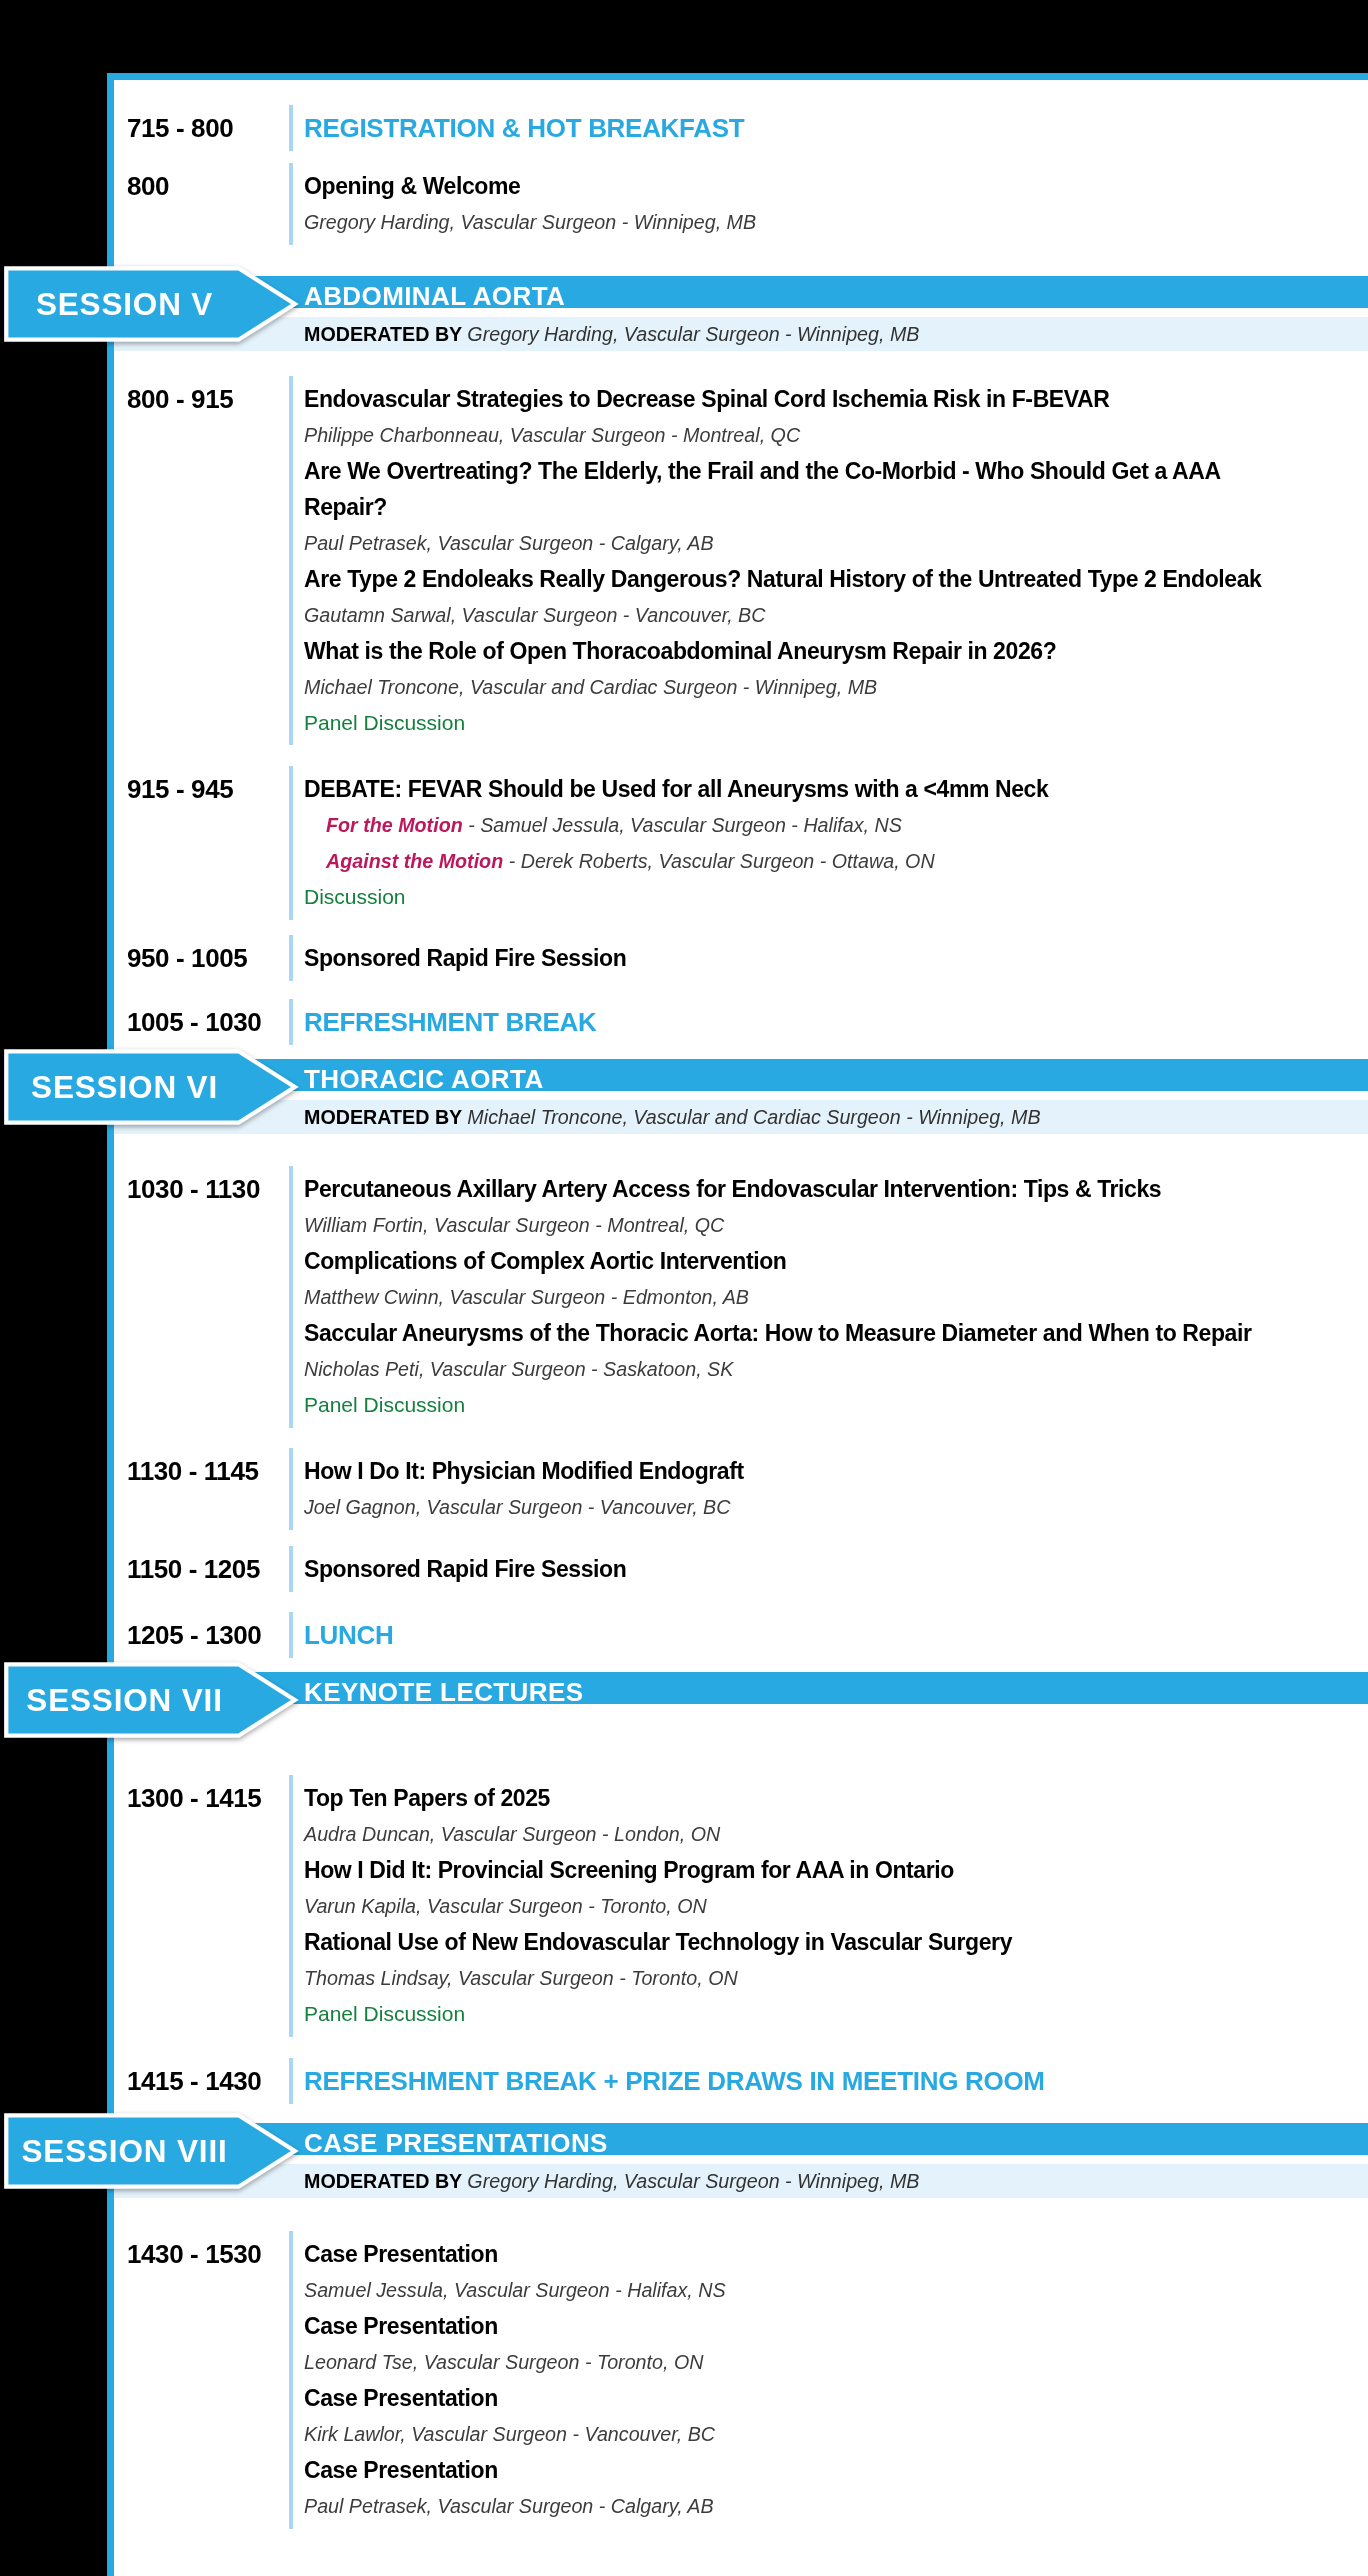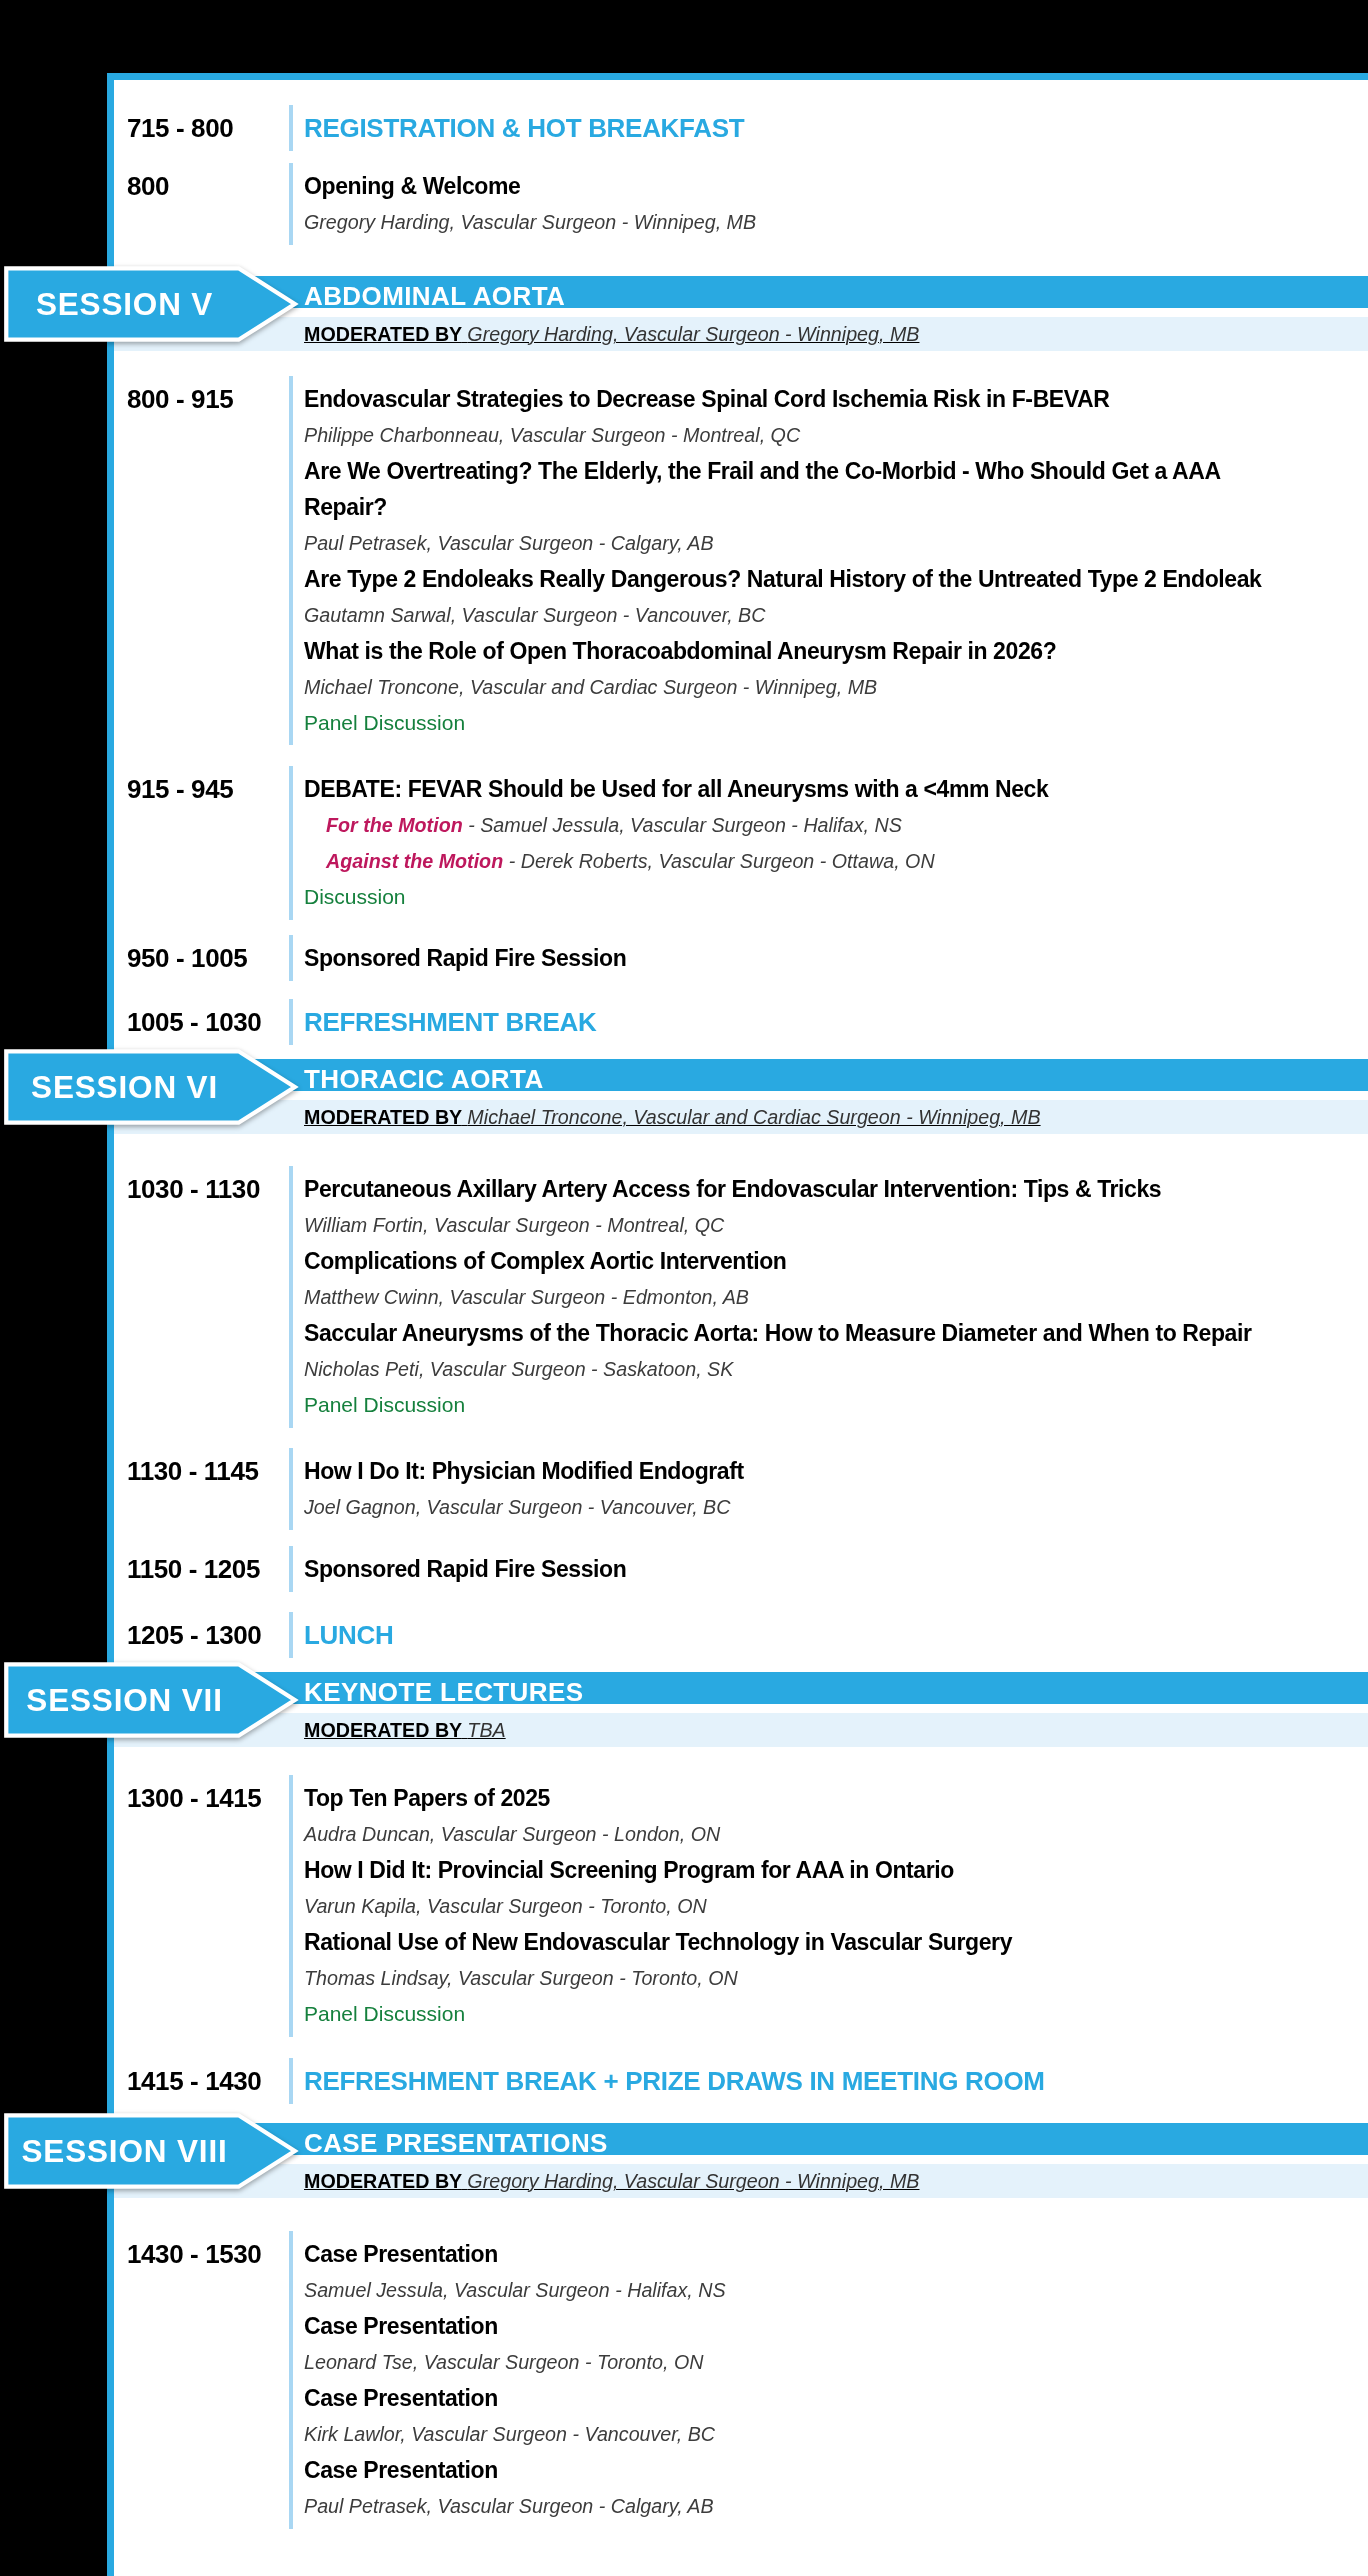--- a/index.html
+++ b/index.html
@@ -25,21 +25,21 @@
   .brk{font-size:26px;font-weight:bold;color:#29a9e1;letter-spacing:-0.3px;}
   .d{font-size:19.7px;font-style:italic;color:#3c3c3c;padding-left:22px;}
   .d .lead{font-weight:bold;font-style:italic;color:#be185d;}
 
   
   .banner{position:absolute;left:0;width:1368px;height:86px;}
   .banner .bar{position:absolute;left:114px;right:0;top:9.4px;height:32px;background:#29a9e1;}
   .banner .bar .topic{position:absolute;left:190px;top:0;line-height:41px;color:#fff;
         font-weight:bold;font-size:26px;letter-spacing:0.4px;white-space:pre;}
   .banner .strip{position:absolute;left:114px;right:0;top:50px;height:34px;background:#e4f2fb;
-        line-height:34px;padding-left:190px;white-space:pre;text-decoration:underline;}
+        line-height:34px;padding-left:190px;white-space:pre;}
   .mod-label{font-weight:bold;font-size:19.7px;color:#000;}
   .mod-name{font-style:italic;font-size:19.7px;color:#333;}
   .chev{position:absolute;left:3.4px;top:-3.4px;filter:drop-shadow(0 2.6px 2.6px rgba(0,0,0,0.35));}
   .chev polygon{fill:#29a9e1;stroke:#ffffff;stroke-width:5;}
   .chev text{fill:#ffffff;font-family:"Liberation Sans",sans-serif;font-weight:bold;
         font-size:37px;letter-spacing:1px;text-anchor:middle;}
 </style>
 </head>
 <body>
 
@@ -168,21 +168,20 @@
     <div class="tline" style="height:46px"></div>
     <div class="content">
       <div class="line brk"><span>LUNCH</span></div>
     </div>
   </div>
 
   <div class="banner" style="top:1663px">
     <div class="bar">
       <span class="topic">KEYNOTE LECTURES</span>
     </div>
-    <div class="strip"><span class="mod-label">MODERATED BY</span><span class="mod-label"> </span><span class="mod-name">TBA</span></div>
     <svg class="chev" width="301" height="80" viewBox="0 0 352 94">
       <polygon points="3,5 276,5 342,47 276,89 3,89"></polygon>
       <text x="142" y="60">SESSION VII</text>
     </svg>
   </div>
 
   <div class="block" style="top:1780px">
     <div class="time">1300 - 1415</div>
     <div class="tline" style="height:262px"></div>
     <div class="content">

